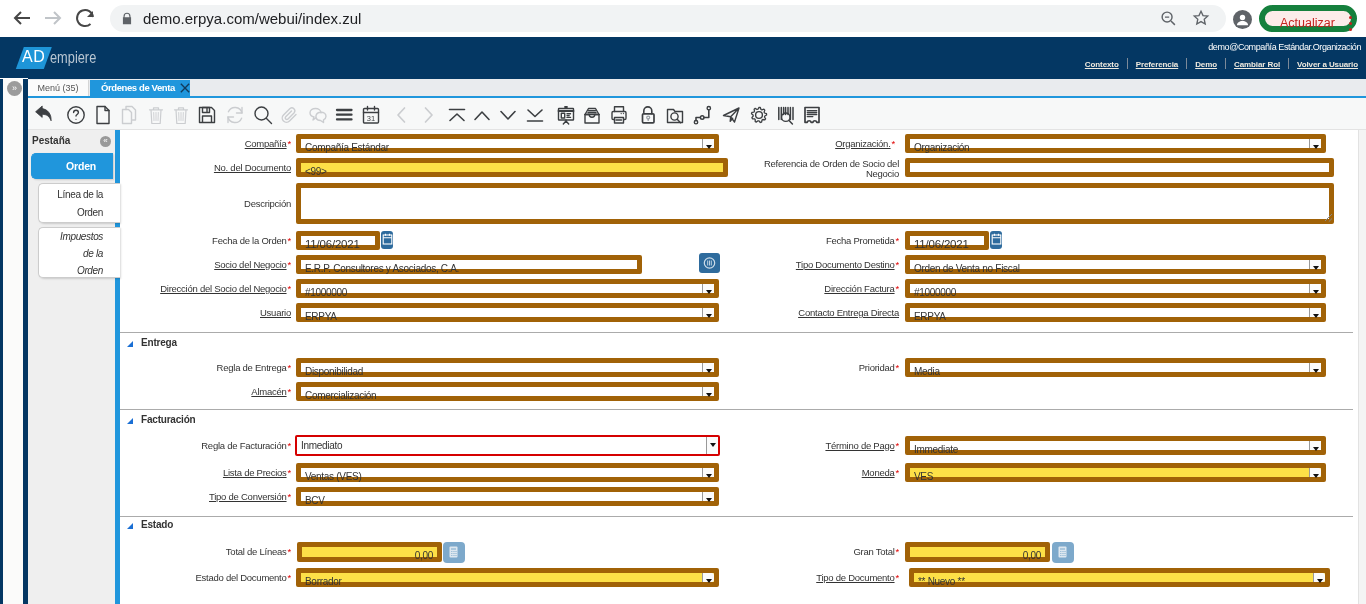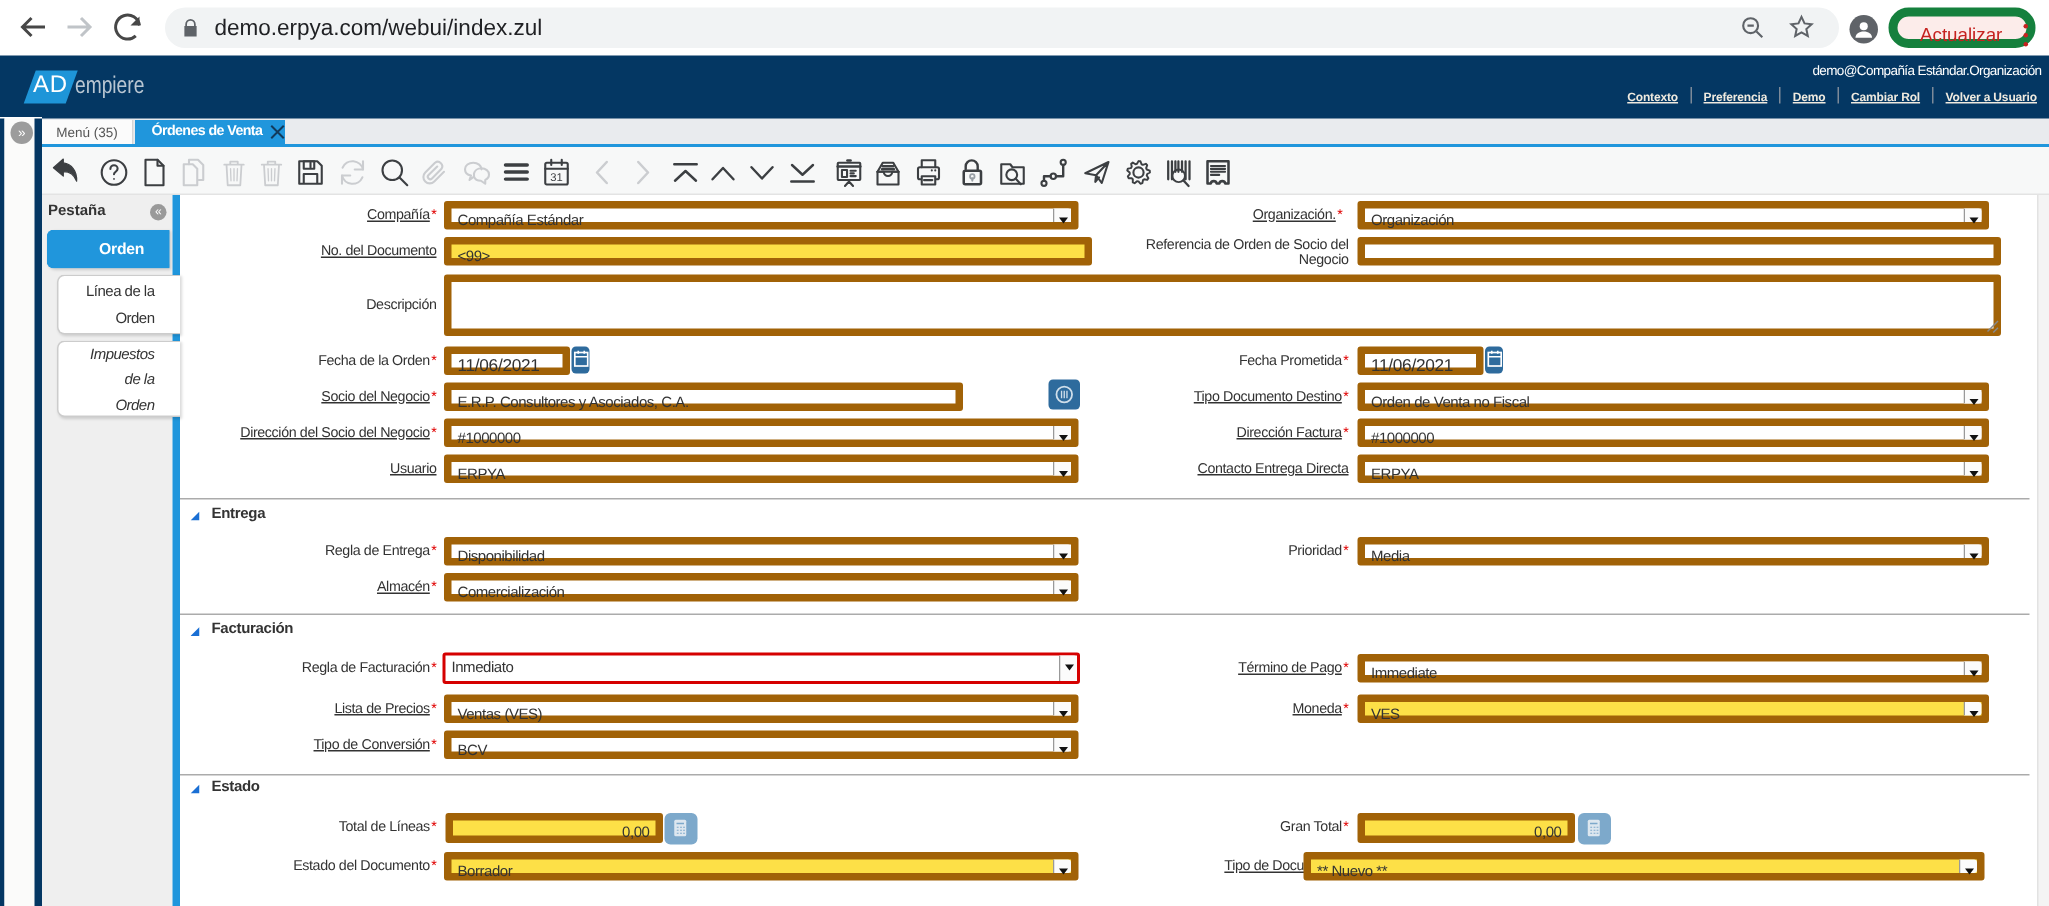--- a/index.html
+++ b/index.html
@@ -288,21 +288,21 @@
       <i></i>
     </span></div>
 <div class="lbl" style="left:720px;width:179px;top:282.5px;"><u>Dirección Factura</u><span class="req">*</span></div>
 <div class="fld cmb" style="left:905px;width:421px;top:278.5px;">#1000000<span class="db">
       <i></i>
     </span></div>
 <div class="lbl" style="left:120px;width:171px;top:307px;"><u>Usuario</u></div>
 <div class="fld cmb" style="left:296px;width:423px;top:303px;">ERPYA<span class="db">
       <i></i>
     </span></div>
-<div class="lbl" style="left:720px;width:179px;top:307px;"><u>Contacto Entrega Directa</u></div>
+<div class="lbl" style="left:720px;width:179px;top:307px;text-decoration:underline;"><u>Contacto Entrega Directa</u></div>
 <div class="fld cmb" style="left:905px;width:421px;top:303px;">ERPYA<span class="db">
       <i></i>
     </span></div>
 <div class="sep" style="top:332px"></div>
 <svg class="abs" style="left:127px;top:341px;width:6px;height:6px">
     <polygon points="6,0 6,6 0,6" fill="#1a6fd4"></polygon>
   </svg>
 <div class="shdr" style="left:141px;top:337px">Entrega</div>
 <div class="lbl" style="left:120px;width:171px;top:361.5px;">Regla de Entrega<span class="req">*</span></div>
 <div class="fld cmb" style="left:296px;width:423px;top:357.5px;">Disponibilidad<span class="db">
@@ -358,15 +358,15 @@
 <div class="calcbtn" style="left:1052px;top:542px;width:22px;height:21px;"><svg style="width:21px;height:21px" viewBox="0 0 21 21" fill="none" stroke="#e8eef4" stroke-width="1">
       <rect x="6.5" y="4.5" width="8" height="11" rx="1" fill="#dde7ef" stroke="none"></rect>
       <path d="M8 7h5" stroke="#7da9cb"></path>
       <path d="M8.2 9.5h1.2M10.4 9.5h1.2M12.4 9.5h1.2M8.2 11.5h1.2M10.4 11.5h1.2M12.4 11.5h1.2M8.2 13.5h1.2M10.4 13.5h1.2M12.4 13.5h1.2" stroke="#7da9cb" stroke-width=".8"></path>
     </svg></div>
 <div class="lbl" style="left:120px;width:171px;top:571.5px;">Estado del Documento<span class="req">*</span></div>
 <div class="fld cmb ro" style="left:296px;width:423px;top:567.5px;">Borrador<span class="db">
       <i></i>
     </span></div>
 <div class="lbl" style="left:720px;width:179px;top:571.5px;"><u>Tipo de Documento</u><span class="req">*</span></div>
-<div class="fld cmb ro" style="left:869px;width:454px;top:567.5px;">** Nuevo **<span class="db">
+<div class="fld cmb ro" style="left:909px;width:421px;top:567.5px;">** Nuevo **<span class="db">
       <i></i>
     </span></div>
 
 </body></html>

